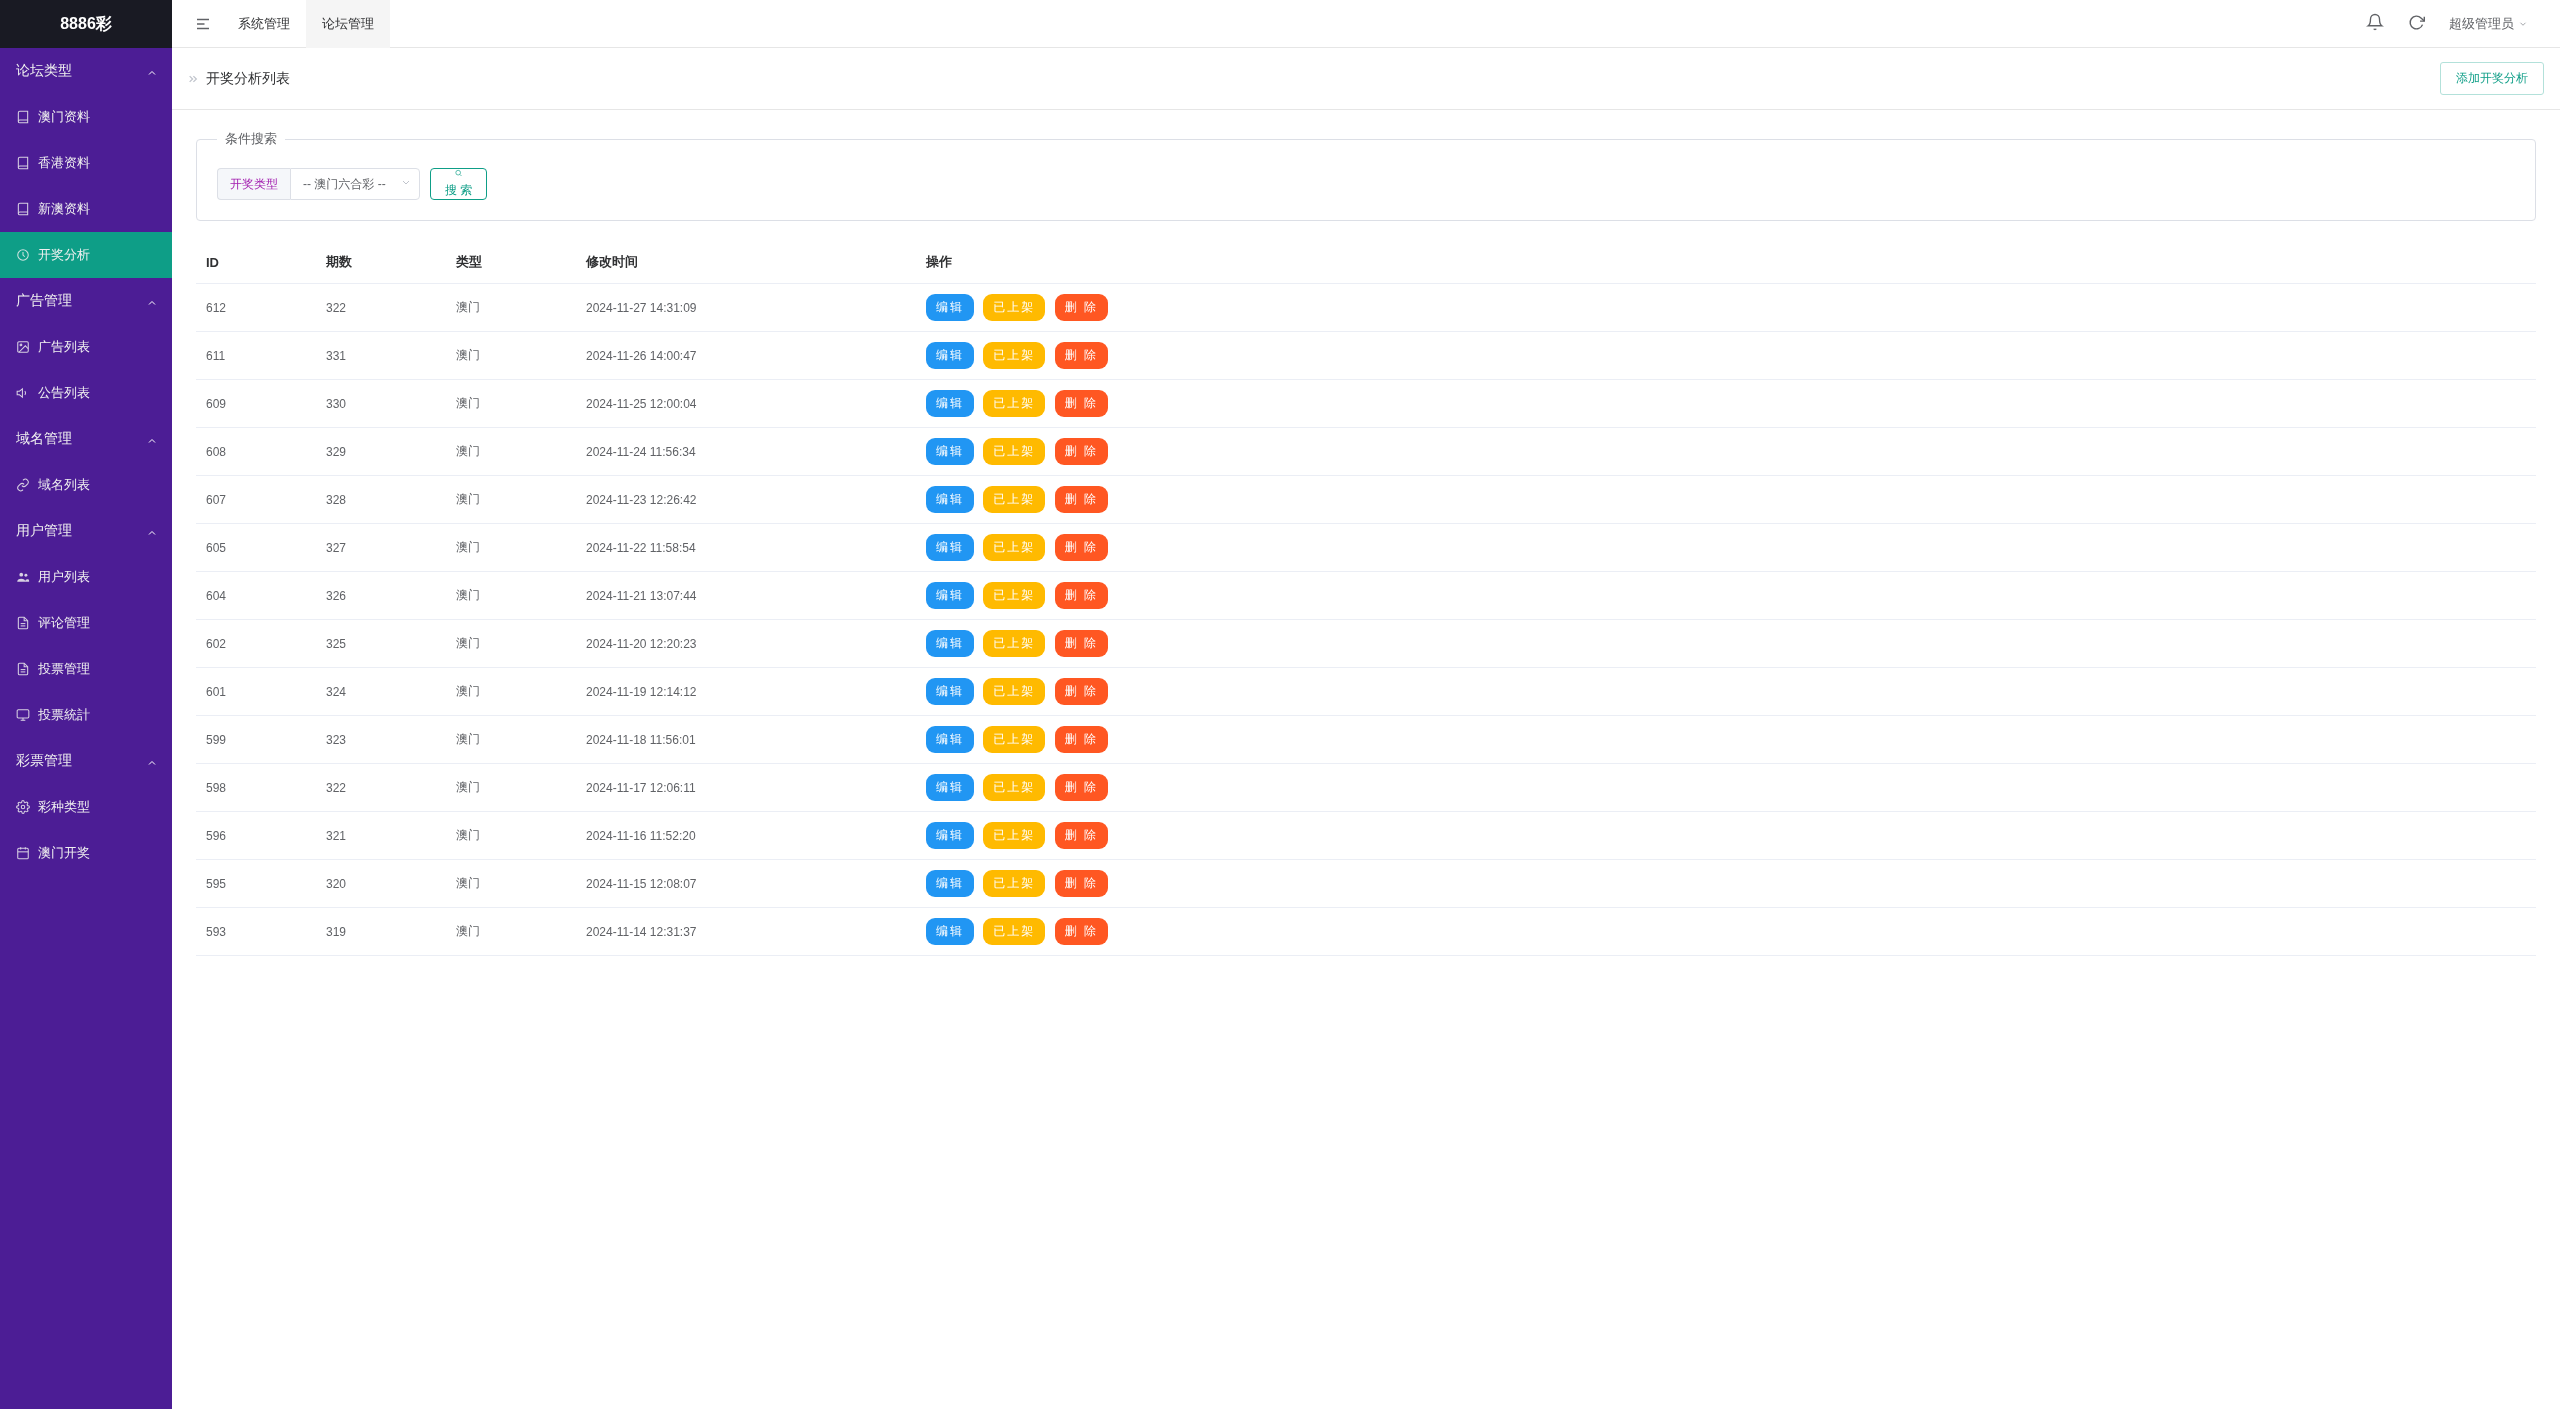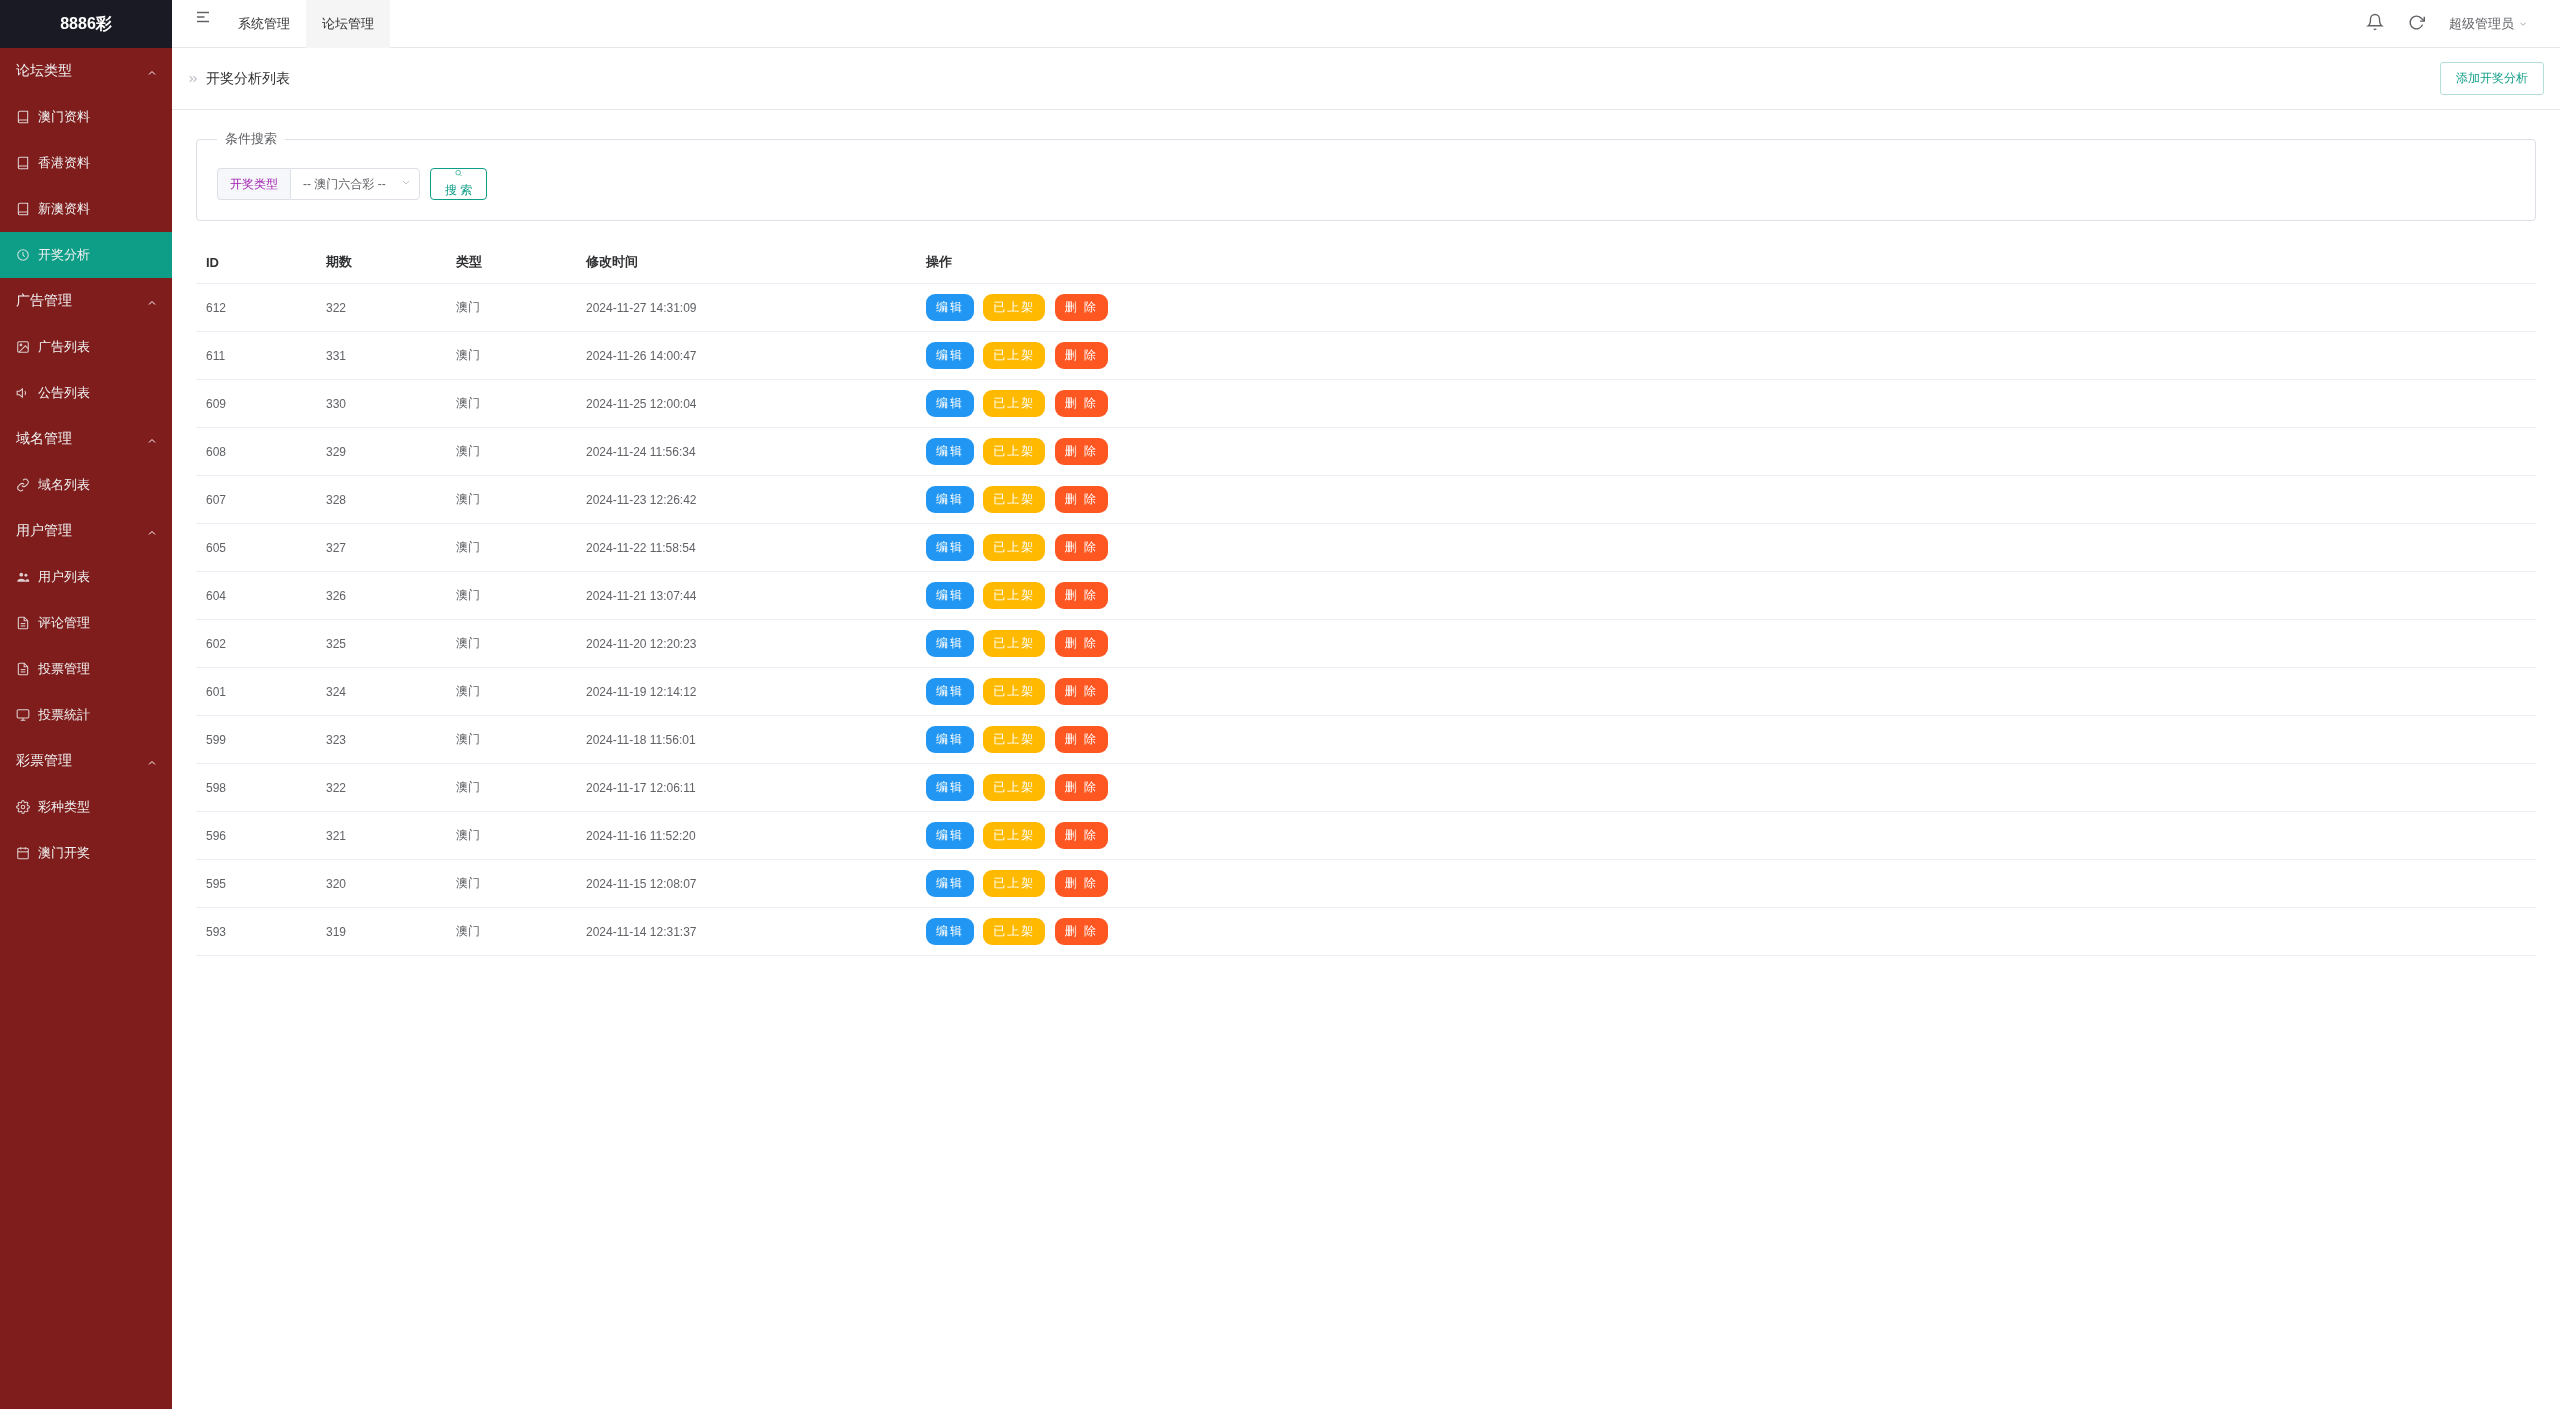--- a/index.html
+++ b/index.html
@@ -1,32 +1,32 @@
 <!DOCTYPE html>
 <html><head>
   <meta charset="utf-8">
   <style>
     * { margin: 0; padding: 0; box-sizing: border-box; }
     body { font-family: -apple-system, BlinkMacSystemFont, "PingFang SC", "Microsoft YaHei", sans-serif; font-size: 13px; color: #606266; background: #fff; }
     
     .app { display: flex; height: 100vh; }
     
     
-    .sidebar { width: 172px; background: #7f1d1d; color: #fff; overflow-y: auto; flex-shrink: 0; }
+    .sidebar { width: 172px; background: #4c1d95; color: #fff; overflow-y: auto; flex-shrink: 0; }
     .sidebar-logo { height: 48px; display: flex; align-items: center; justify-content: center; font-weight: bold; font-size: 16px; background: #191a23; }
     .sidebar-section-header { padding: 14px 16px; display: flex; justify-content: space-between; align-items: center; cursor: pointer; color: #f0f0f0; font-size: 14px; }
     .sidebar-item { padding: 14px 16px; display: flex; align-items: center; gap: 8px; cursor: pointer; color: #f0f0f0; font-size: 13px; }
     .sidebar-item.active { background: #0e9e87; }
     .sidebar-icon { width: 14px; height: 14px; display: inline-flex; align-items: center; justify-content: center; opacity: 0.85; }
     .chevron { width: 10px; height: 10px; display: inline-block; }
     
     
     .main { flex: 1; display: flex; flex-direction: column; overflow: hidden; }
     .header { height: 48px; display: flex; align-items: center; border-bottom: 1px solid #e6e6e6; padding: 0 12px; }
-    .header-left { display: flex; align-items: flex-start; }
+    .header-left { display: flex; align-items: center; }
     .hamburger { padding: 8px 10px; cursor: pointer; display: flex; align-items: center; }
     .tabs { display: flex; }
     .tab { padding: 0 16px; height: 48px; display: flex; align-items: center; cursor: pointer; color: #303133; font-size: 13px; }
     .tab.active { background: #f5f5f5; }
     .header-right { margin-left: auto; display: flex; align-items: center; gap: 24px; padding-right: 20px; }
     .header-icon { cursor: pointer; }
     .user-menu { display: flex; align-items: center; gap: 4px; cursor: pointer; color: #606266; }
     
     
     .breadcrumb-bar { padding: 14px 16px; display: flex; align-items: center; border-bottom: 1px solid #e6e6e6; }

